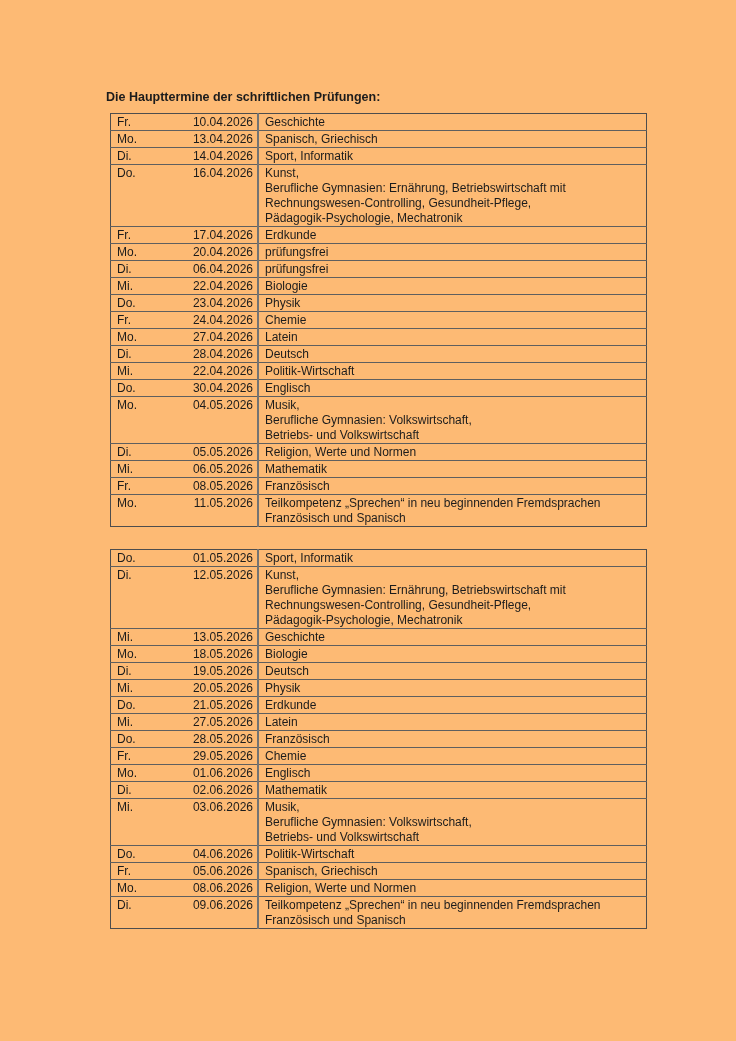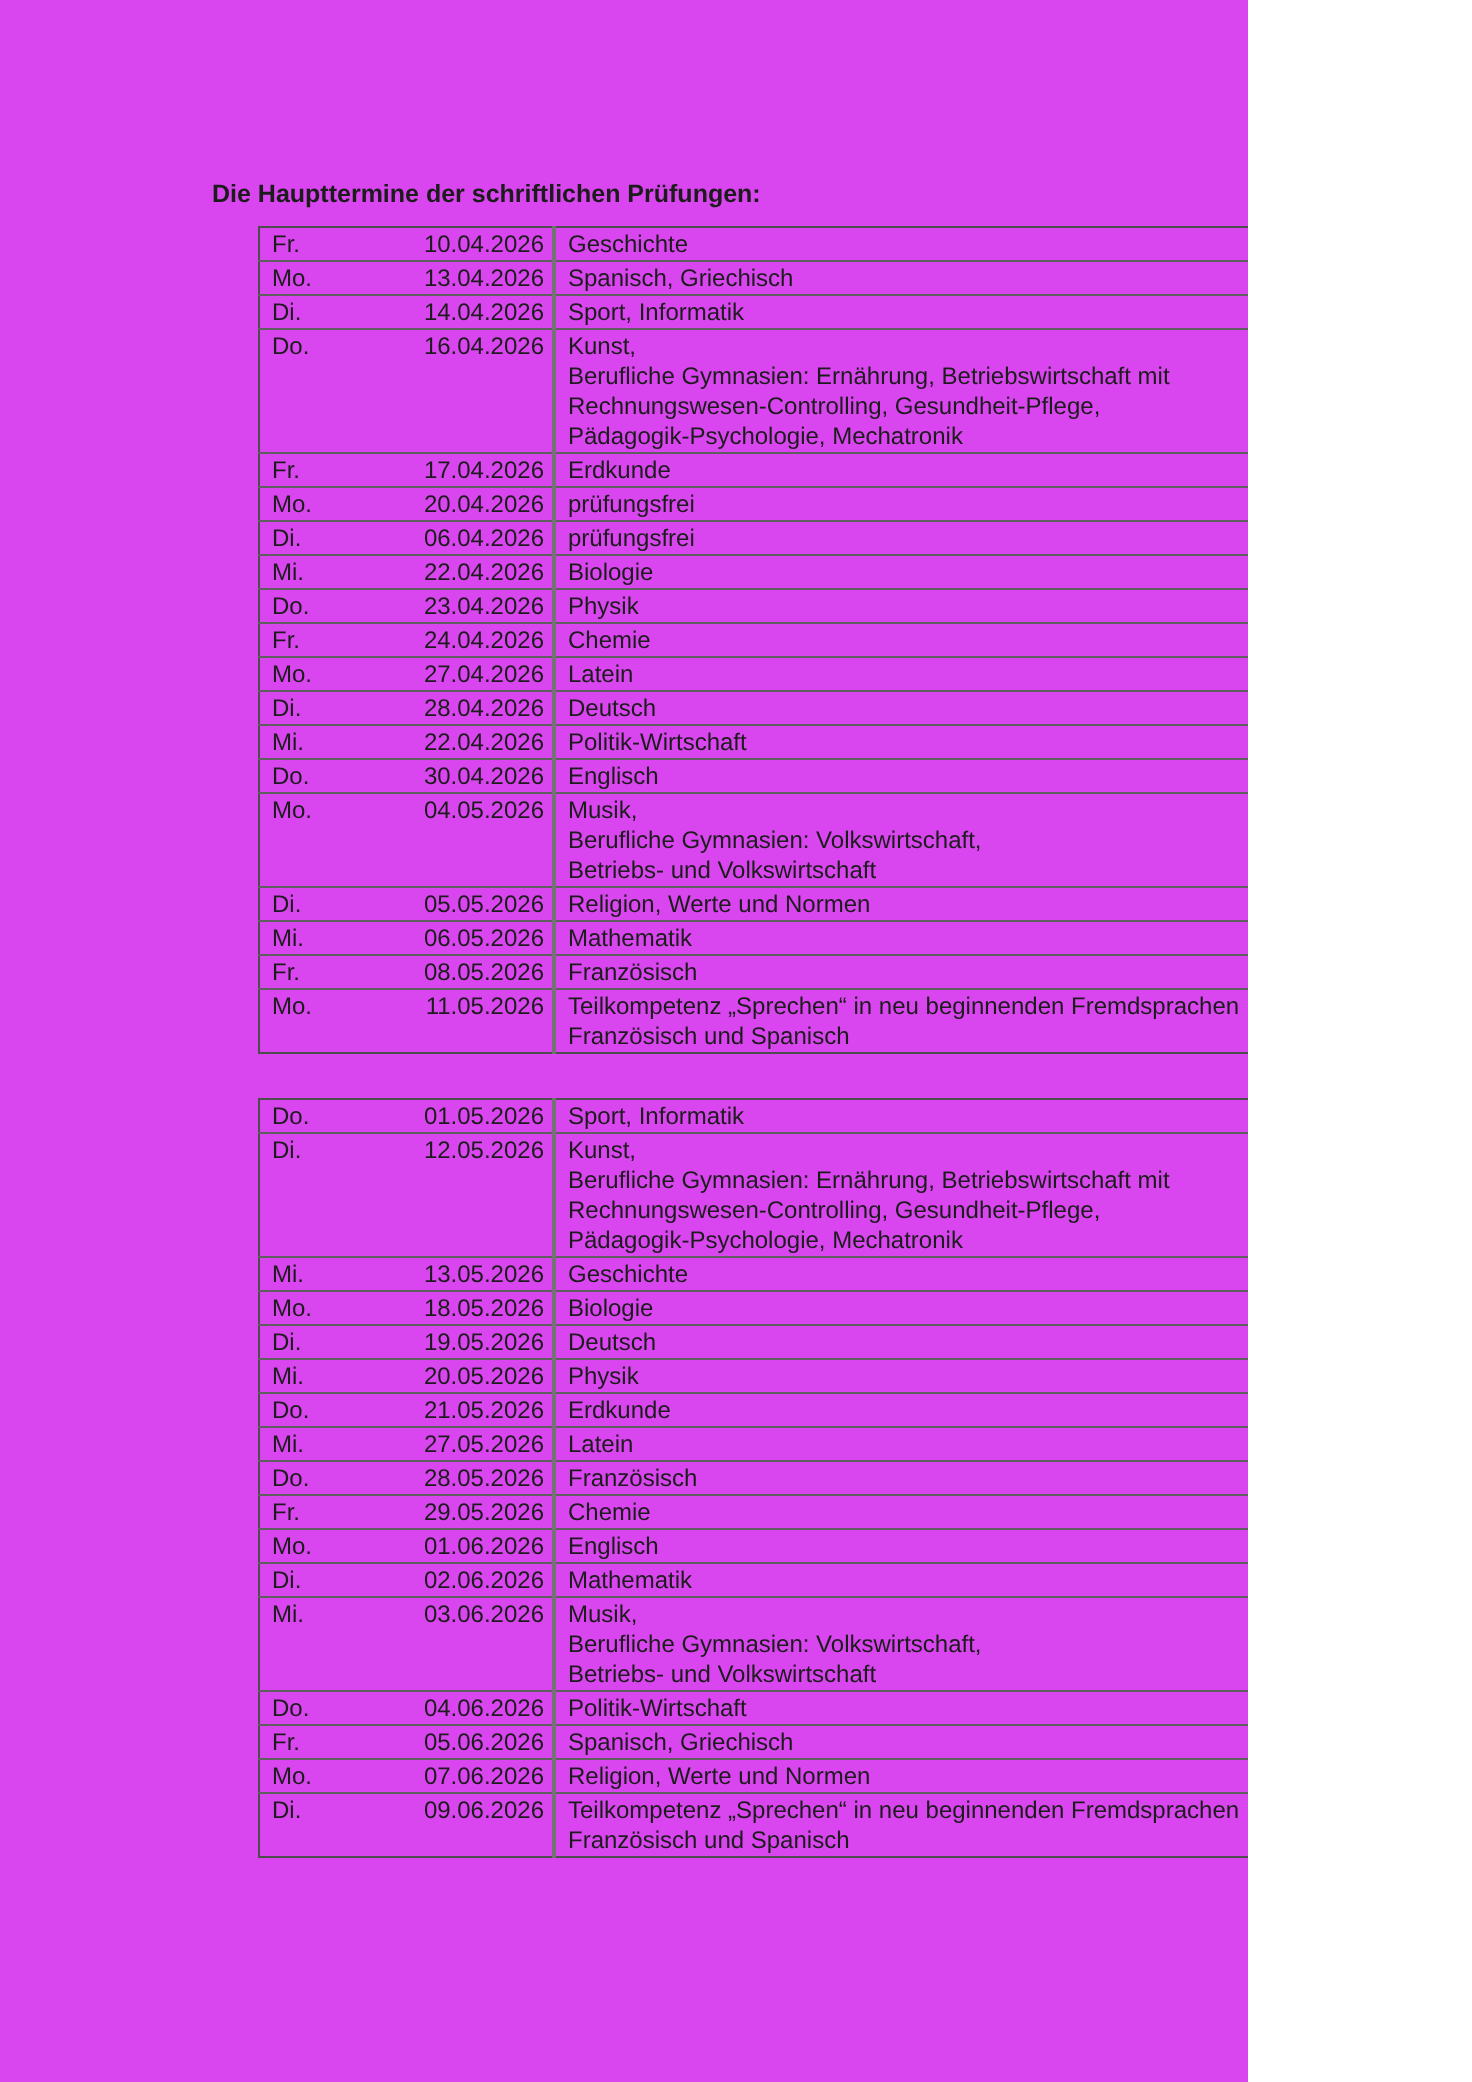--- a/index.html
+++ b/index.html
@@ -2,44 +2,44 @@
 <html lang="de"><head>
 <meta charset="utf-8">
 <style>
   html, body {
     margin: 0;
     padding: 0;
     background: #ffffff;
   }
   .page {
     position: relative;
-    width: 624px;
+    width: 736px;
     height: 1041px;
-    background: #d946ef;
+    background: #fdba74;
     overflow: hidden;
     font-family: "Liberation Sans", "DejaVu Sans", sans-serif;
     color: #1c1c1c;
     box-sizing: border-box;
     padding: 91px 0 0 106px;
   }
   .section-title {
     font-size: 12.5px;
     font-weight: bold;
     line-height: 13px;
     margin: 0 0 9px 0;
     color: #1c1c1c;
   }
   .section + .section {
     margin-top: 22px;
   }
   table.schedule {
     border-collapse: collapse;
     table-layout: fixed;
     width: 537px;
-    margin-left: 23px;
+    margin-left: 4px;
     border: 1px solid #4d4d4d;
   }
   table.schedule td {
     border-top: 1px solid #5f5f5f;
     vertical-align: top;
     font-size: 12px;
     line-height: 15px;
     padding: 1px 4px 0 6px;
     color: #1c1c1c;
     overflow: hidden;
@@ -246,21 +246,21 @@
             <td class="date-cell">04.06.2026</td>
             <td class="subject-cell">Politik-Wirtschaft</td>
           </tr>
           <tr>
             <td class="day-cell">Fr.</td>
             <td class="date-cell">05.06.2026</td>
             <td class="subject-cell">Spanisch, Griechisch</td>
           </tr>
           <tr>
             <td class="day-cell">Mo.</td>
-            <td class="date-cell">07.06.2026</td>
+            <td class="date-cell">08.06.2026</td>
             <td class="subject-cell">Religion, Werte und Normen</td>
           </tr>
           <tr>
             <td class="day-cell">Di.</td>
             <td class="date-cell">09.06.2026</td>
             <td class="subject-cell">Teilkompetenz „Sprechen“ in neu beginnenden Fremdsprachen
 Französisch und Spanisch</td>
           </tr>
         </tbody>
     </table>

